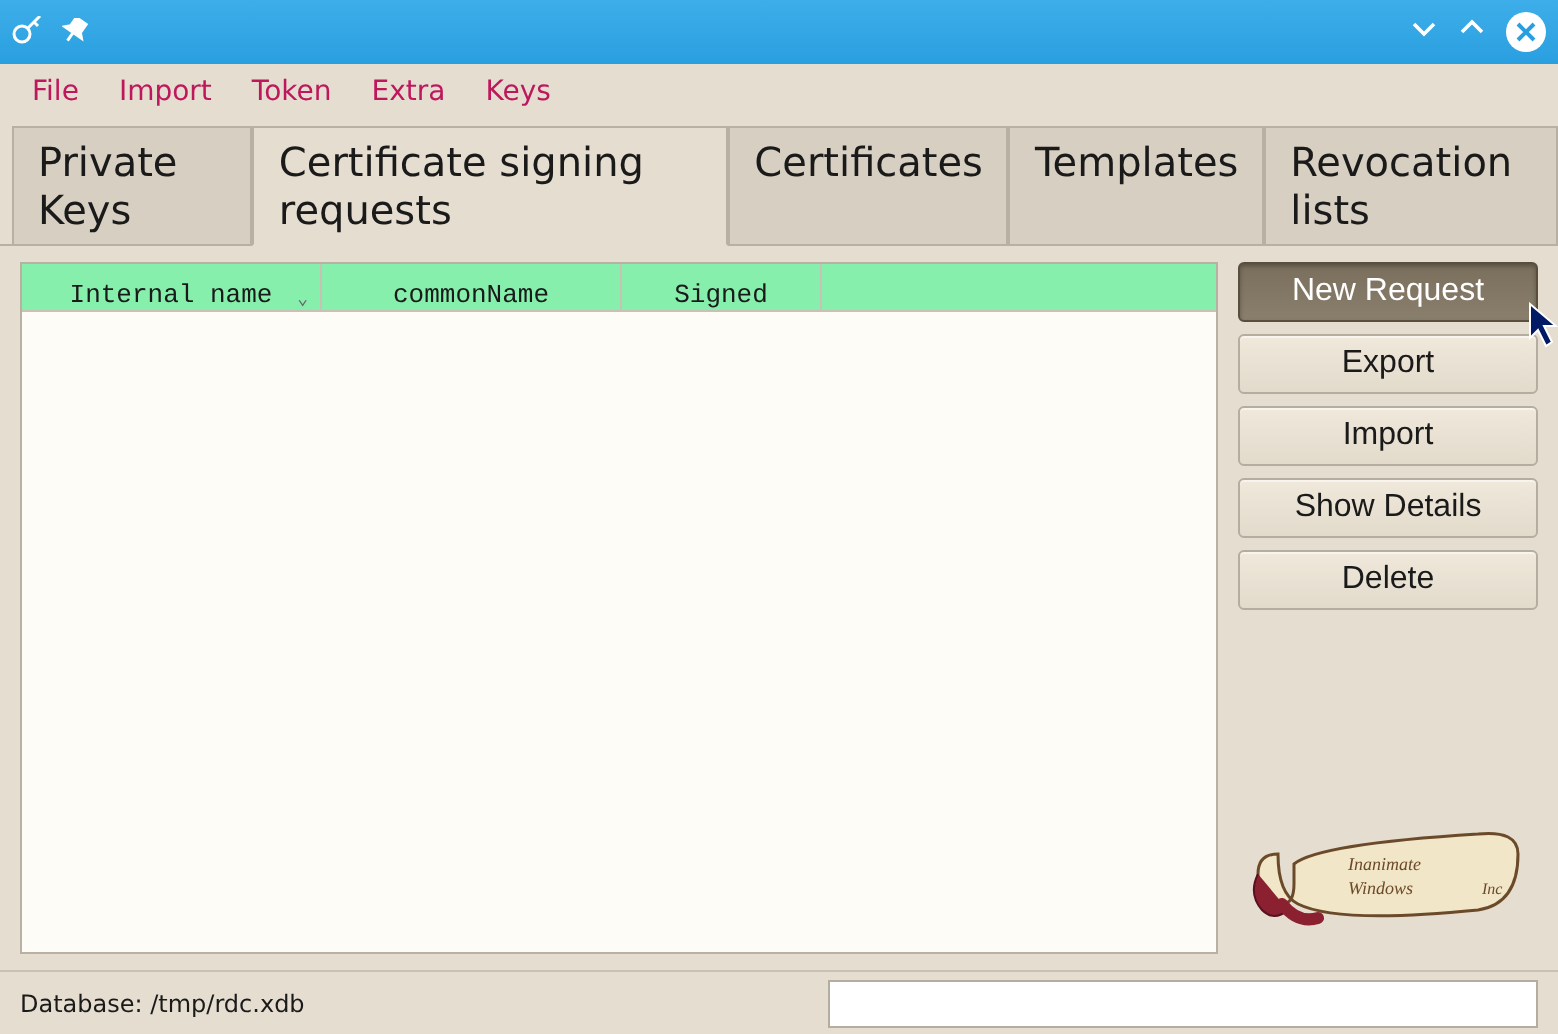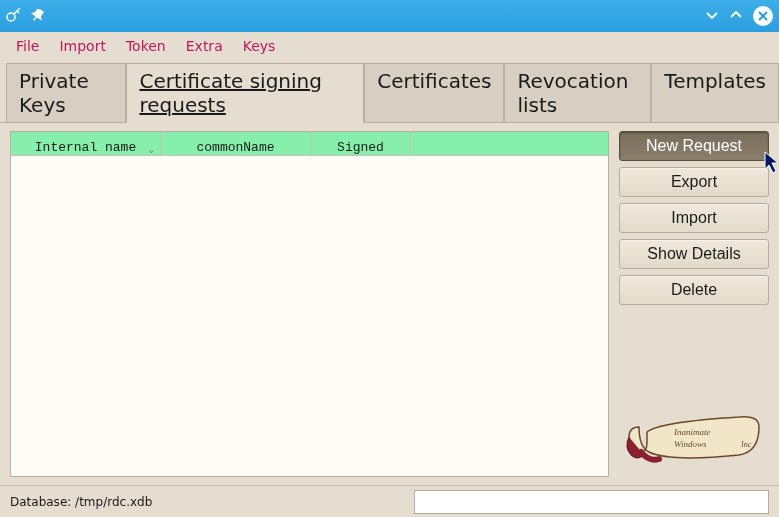--- a/index.html
+++ b/index.html
@@ -59,21 +59,20 @@
     cursor: pointer;
     font-size: 20px;
     color: #1a1a1a;
     position: relative;
     top: 1px;
   }
   .tab.active {
     background: #e5ddd0;
     border-bottom: 1px solid #e5ddd0;
     z-index: 2;
-    text-decoration: underline;
   }
 
   
   .tab-content {
     flex: 1;
     border-top: 1px solid #b8b0a2;
     background: #e5ddd0;
     display: flex;
     padding: 8px 10px;
     gap: 10px;
@@ -224,22 +223,22 @@
   <div class="menu-item">Import</div>
   <div class="menu-item">Token</div>
   <div class="menu-item">Extra</div>
   <div class="menu-item">Keys</div>
 </div>
 
 <div class="tabbar">
   <div class="tab">Private Keys</div>
   <div class="tab active">Certificate signing requests</div>
   <div class="tab">Certificates</div>
+  <div class="tab">Templates</div>
   <div class="tab">Revocation lists</div>
-  <div class="tab">Templates</div>
 </div>
 
 <div class="tab-content">
   <div class="table-pane">
     <div class="table-header">
       <div class="th col-internal">
         <span>Internal name</span>
         <span class="sort-ind">⌄</span>
       </div>
       <div class="th col-common">

